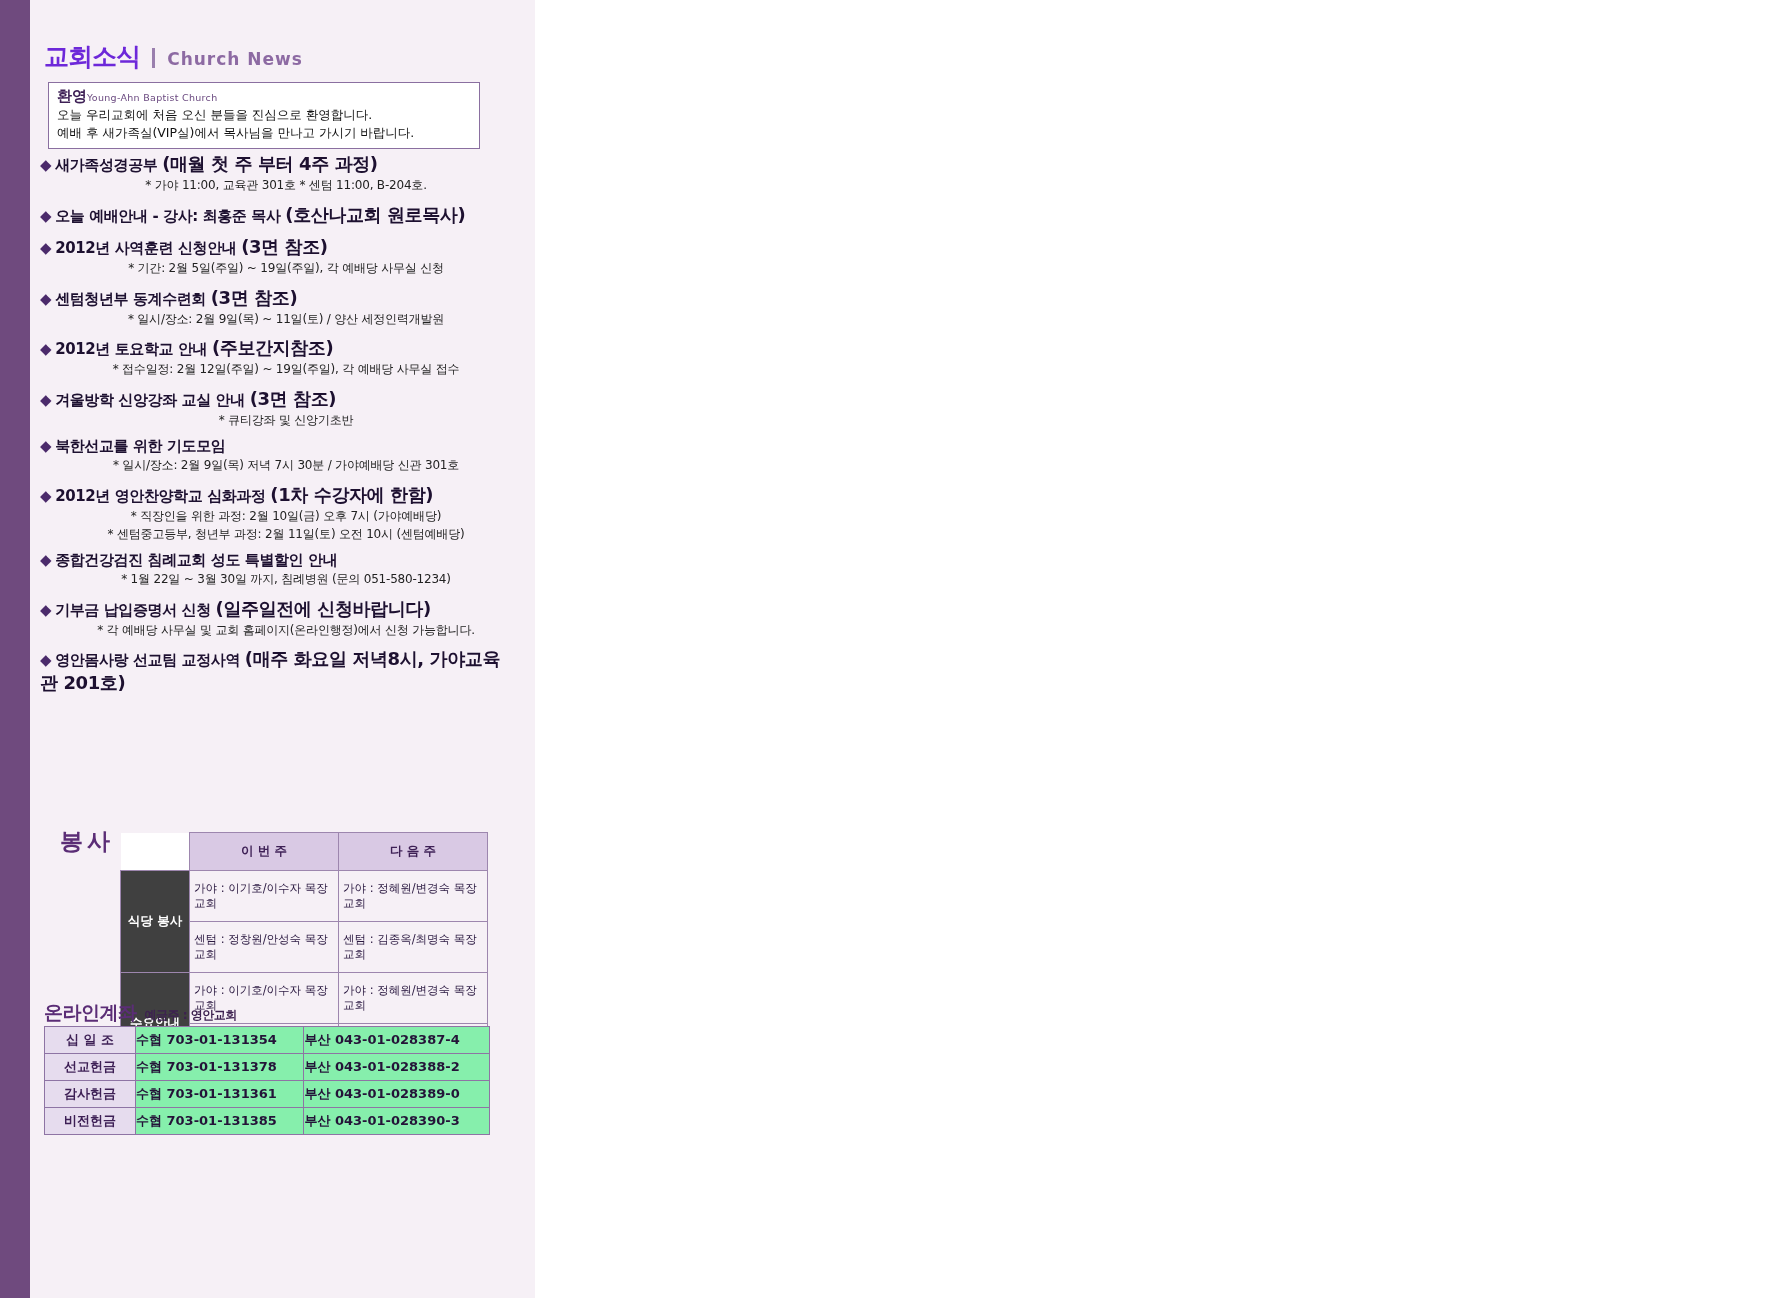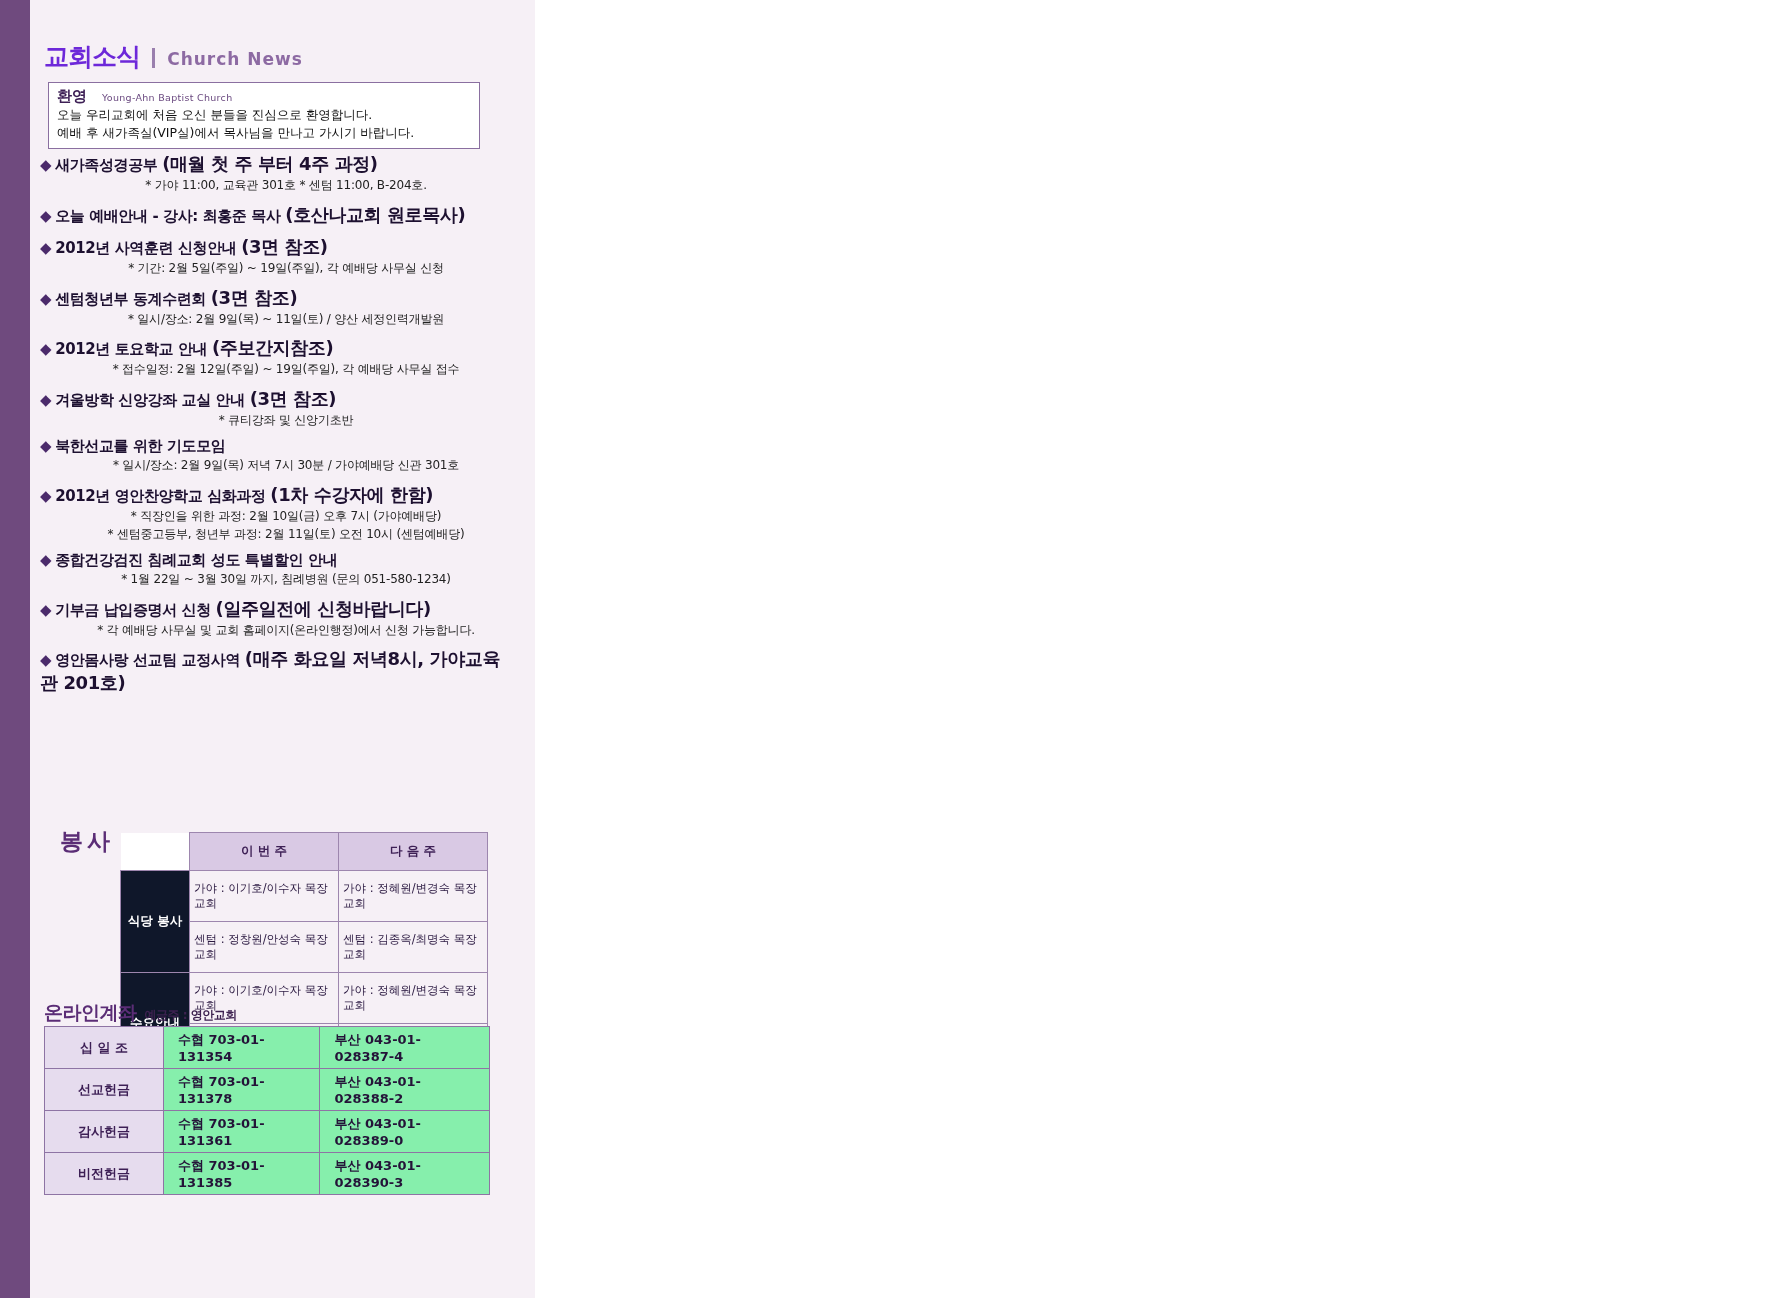--- a/index.html
+++ b/index.html
@@ -18,45 +18,45 @@
   #colC{position:absolute;left:895px;top:0;width:876px;height:1298px;background:#ffffff;}
 
   
   .news-head{position:absolute;left:44px;top:40px;}
   .news-head .kr{font-size:25px;font-weight:bold;color:#6d28d9;letter-spacing:-1px;}
   .news-head .bar{display:inline-block;width:3px;height:20px;background:#9a7fae;margin:0 7px;vertical-align:-3px;}
   .news-head .en{font-size:17px;font-weight:bold;color:#8d6aa3;letter-spacing:1px;}
 
   .welcome-box{position:absolute;left:48px;top:82px;width:432px;border:1px solid #8a6fa0;background:#ffffff;padding:4px 8px 6px 8px;box-sizing:border-box;}
   .welcome-box .wtitle{font-size:15px;font-weight:bold;color:#3d1f55;}
-  .welcome-box .wtitle .en{font-size:9.5px;font-weight:normal;color:#6b4a80;margin-left:15px;letter-spacing:.3px;}
+  .welcome-box .wtitle .en{font-size:9.5px;font-weight:normal;color:#6b4a80;margin-left:0;letter-spacing:.3px;}
   .welcome-box .wline{font-size:12.5px;color:#111;line-height:1.45;}
 
   .items{position:absolute;left:40px;top:152px;width:470px;}
   .item{margin-bottom:8.5px;}
   .item .h{font-size:15px;font-weight:bold;color:#1d1030;letter-spacing:-.4px;}
   .item .h .dia{color:#4b2a6b;margin-right:4px;}
   .item .h .sub{font-size:18px;}
   .item .d{font-size:12px;color:#222;margin-left:22px;line-height:1.5;letter-spacing:-.2px;text-align:center;}
 
   
   .bongsa-title{position:absolute;left:60px;top:826px;font-size:23px;font-weight:bold;color:#5b2d76;letter-spacing:4px;}
   table.grid{border-collapse:collapse;}
   .bongsa{position:absolute;left:120px;top:832px;width:368px;}
   .bongsa td{border:1px solid #9d86ae;font-size:11.5px;padding:10px 4px;color:#2a1840;}
   .bongsa .hd{background:#d9c9e4;text-align:center;font-weight:bold;font-size:12.5px;color:#3d1f55;}
-  .bongsa .rowlabel{background:#0f172a;color:#fff;text-align:center;font-weight:bold;font-size:12.5px;width:60px;}
+  .bongsa .rowlabel{background:#404040;color:#fff;text-align:center;font-weight:bold;font-size:12.5px;width:60px;}
   .bongsa .rowlabel.pink{background:#b89ac9;}
   .bongsa .ctr{text-align:center;}
 
   .online{position:absolute;left:44px;top:1000px;}
   .online .t{font-size:19px;font-weight:bold;color:#5b2d76;letter-spacing:-.5px;}
   .online .t .s{font-size:12px;color:#3d2150;font-weight:bold;margin-left:8px;}
   .acct{position:absolute;left:44px;top:1026px;width:446px;}
-  .acct td{border:1px solid #8e74a4;font-size:13px;padding:4px 14px;color:#241338;font-weight:bold;}
+  .acct td{border:1px solid #8e74a4;font-size:13px;padding:4px 0;color:#241338;font-weight:bold;}
   .acct .nm{background:#e6dcee;text-align:center;width:90px;color:#3d1f55;}
   .acct .b{background:#86efac;}
 
   
   .bh{font-size:15px;font-weight:bold;color:#3d1f55;letter-spacing:-.5px;}
   .bh .pipe{color:#8a6fa0;font-weight:normal;margin-left:4px;}
   .staff{position:absolute;left:490px;top:30px;width:300px;}
   .staff table{border-collapse:collapse;}
   .staff td{font-size:13px;color:#1d1030;padding:1px 0;vertical-align:top;}
   .staff td.role{width:88px;font-weight:bold;letter-spacing:6px;}

